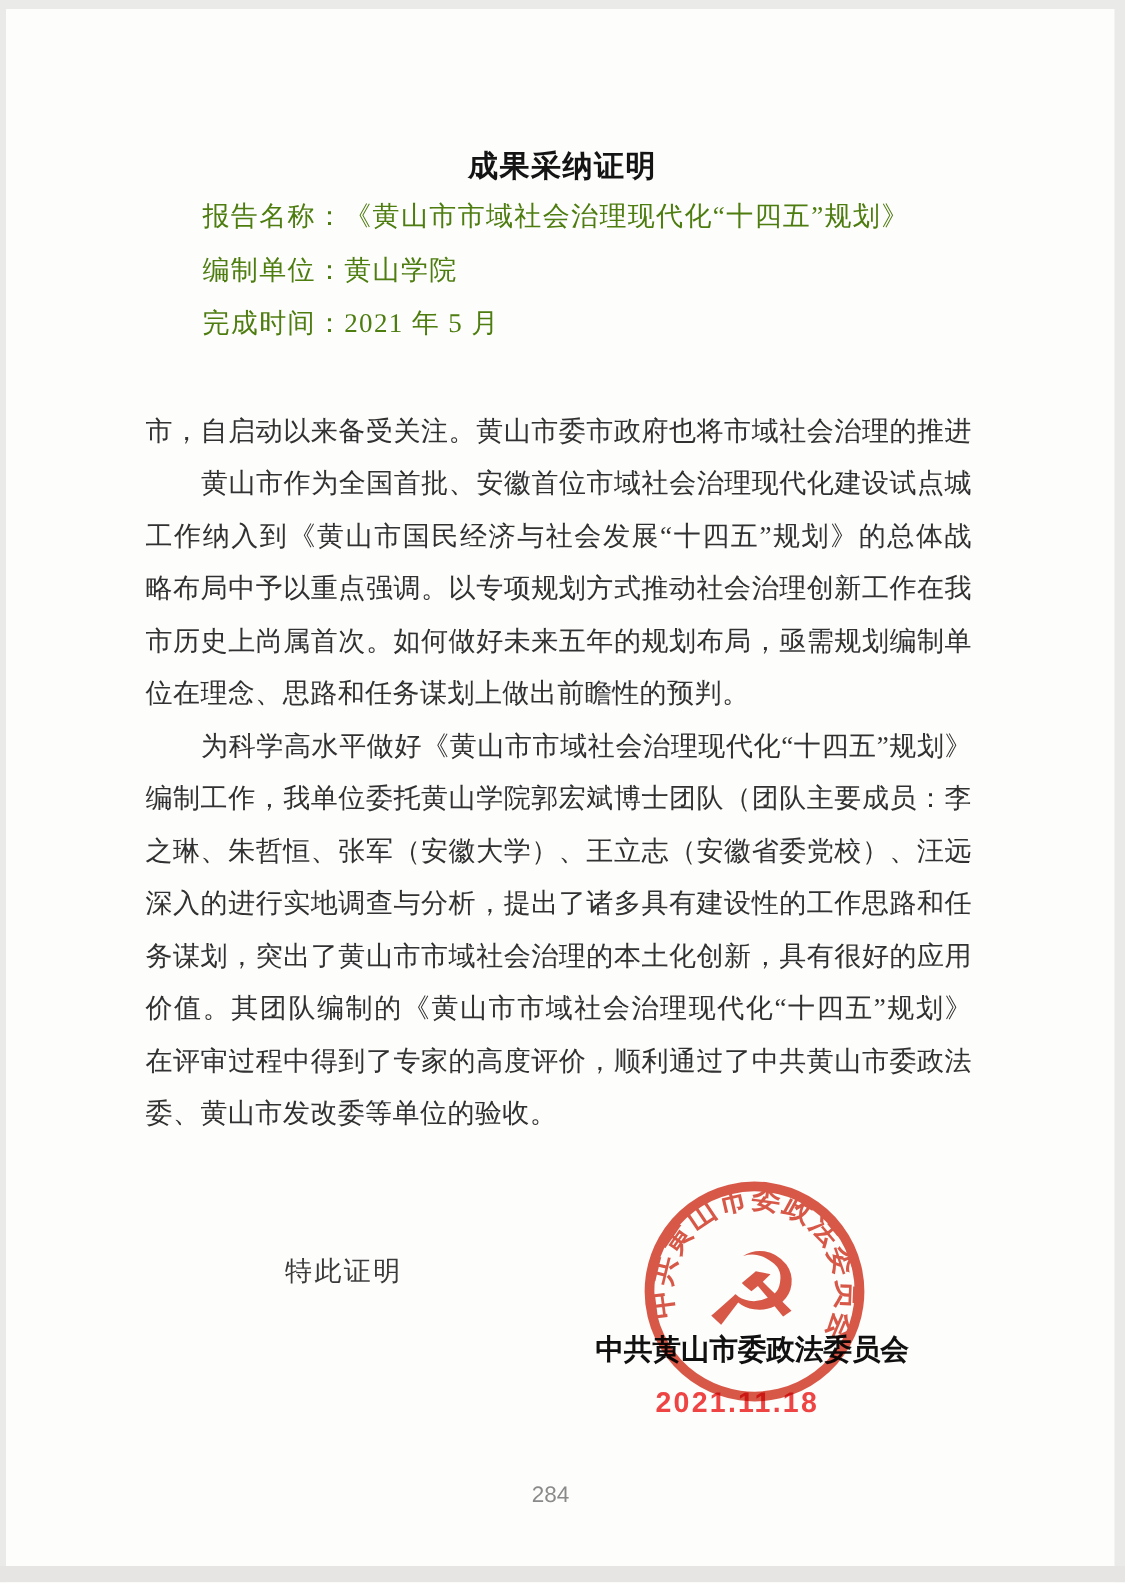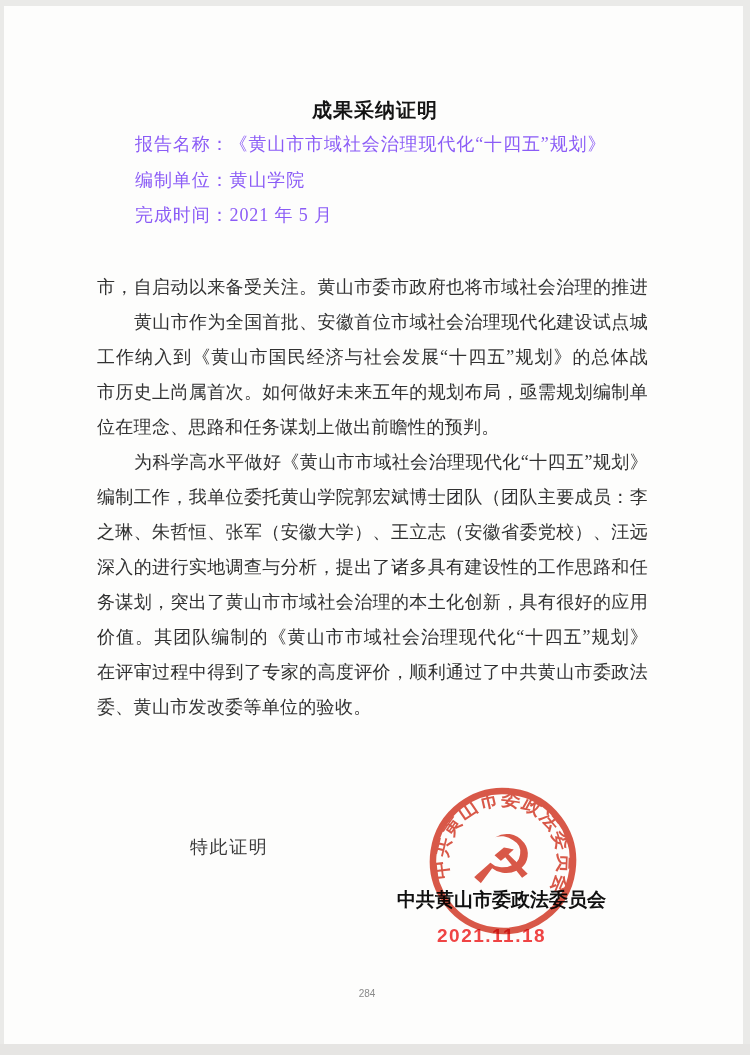--- a/index.html
+++ b/index.html
@@ -22,21 +22,21 @@
   .title{
     position:absolute;left:0;top:97px;width:750px;
     text-align:center;
     font-family:"Liberation Sans","DejaVu Sans",sans-serif;
     font-weight:700;font-size:20px;letter-spacing:1px;
     color:#141414;margin:0;
   }
   .meta{
     position:absolute;left:135px;top:127px;
     font-size:18px;line-height:35.5px;letter-spacing:0.9px;
-    color:#8b5cf6;
+    color:#4d7c0f;
   }
   .body{
     position:absolute;left:97px;top:270px;width:551px;
     font-size:18px;line-height:35px;letter-spacing:0.3px;
     color:#313131;
   }
   .body .line{text-align:justify;}
   .body .line.fill{text-align-last:justify;}
   .body .line.indent{text-indent:37px;}
   .closing{
@@ -50,21 +50,21 @@
   }
   .date{
     position:absolute;left:437px;top:925px;
     font-family:"Liberation Sans","DejaVu Sans",sans-serif;
     font-weight:700;font-size:19px;letter-spacing:1.5px;color:#ef4444;
   }
   .pageno{
     position:absolute;left:0;top:988px;width:734px;
     text-align:center;
     font-family:"Liberation Sans","DejaVu Sans",sans-serif;
-    font-size:10px;color:#8a8a8a;
+    font-size:15px;color:#8a8a8a;
   }
   svg.seal{
     position:absolute;left:418px;top:776px;
     width:170px;height:170px;
     mix-blend-mode:multiply;opacity:0.87;
   }
   .seal-ring{fill:none;stroke:#d5402e;stroke-width:6.5;}
   .seal-text{
     font-family:"Liberation Sans","DejaVu Sans",sans-serif;
     font-weight:700;font-size:19px;fill:#d5402e;
@@ -85,20 +85,21 @@
   <div class="meta">
     <div class="meta-line"><span>报告名称：</span><span>《黄山市市域社会治理现代化“十四五”规划》</span></div>
     <div class="meta-line"><span>编制单位：</span><span>黄山学院</span></div>
     <div class="meta-line"><span>完成时间：</span><span>2021 年 5 月</span></div>
   </div>
 
   <div class="body">
     <div class="line fill">市，自启动以来备受关注。黄山市委市政府也将市域社会治理的推进</div>
     <div class="line fill indent">黄山市作为全国首批、安徽首位市域社会治理现代化建设试点城</div>
     <div class="line fill">工作纳入到《黄山市国民经济与社会发展“十四五”规划》的总体战</div>
+    <div class="line fill">略布局中予以重点强调。以专项规划方式推动社会治理创新工作在我</div>
     <div class="line fill">市历史上尚属首次。如何做好未来五年的规划布局，亟需规划编制单</div>
     <div class="line">位在理念、思路和任务谋划上做出前瞻性的预判。</div>
     <div class="line fill indent">为科学高水平做好《黄山市市域社会治理现代化“十四五”规划》</div>
     <div class="line fill">编制工作，我单位委托黄山学院郭宏斌博士团队（团队主要成员：李</div>
     <div class="line fill">之琳、朱哲恒、张军（安徽大学）、王立志（安徽省委党校）、汪远</div>
     <div class="line fill">深入的进行实地调查与分析，提出了诸多具有建设性的工作思路和任</div>
     <div class="line fill">务谋划，突出了黄山市市域社会治理的本土化创新，具有很好的应用</div>
     <div class="line fill">价值。其团队编制的《黄山市市域社会治理现代化“十四五”规划》</div>
     <div class="line fill">在评审过程中得到了专家的高度评价，顺利通过了中共黄山市委政法</div>
     <div class="line">委、黄山市发改委等单位的验收。</div>

